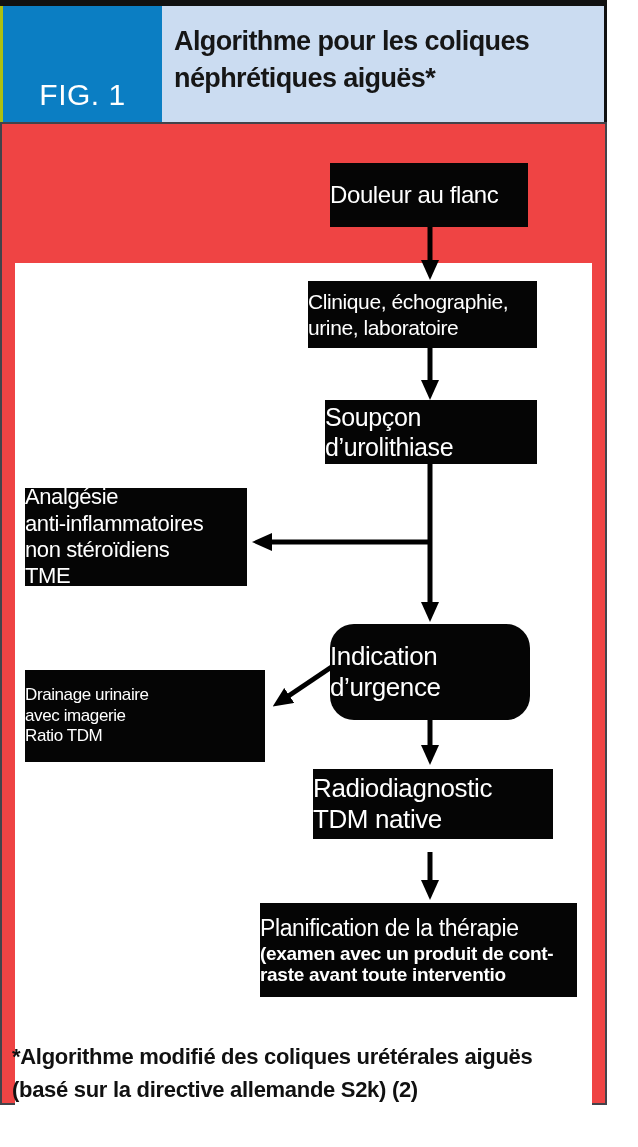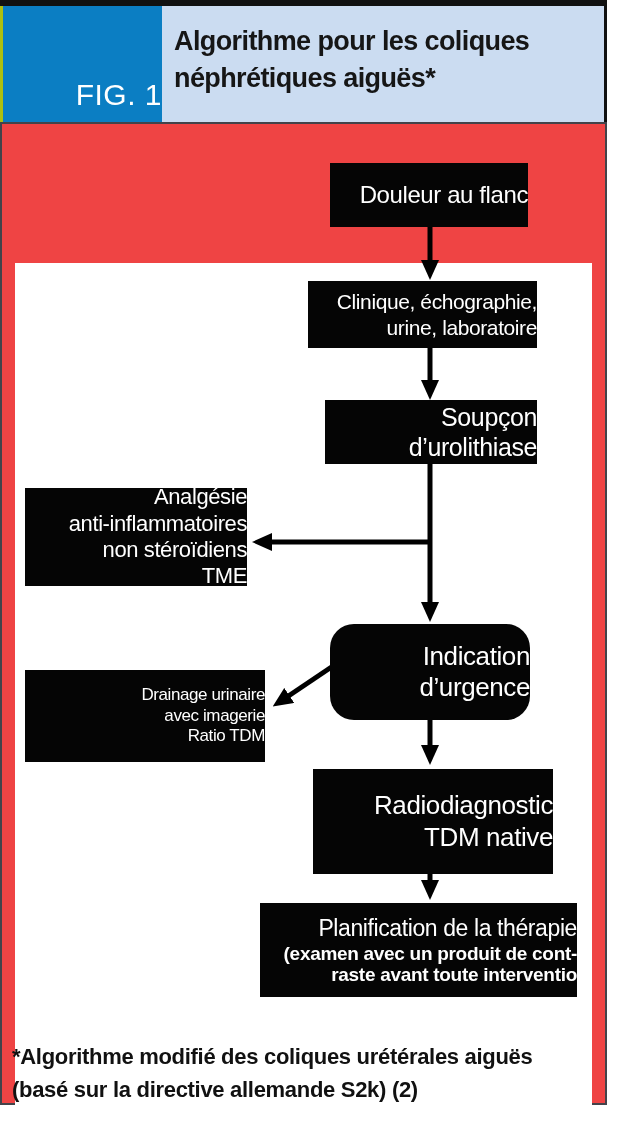--- a/index.html
+++ b/index.html
@@ -4,43 +4,43 @@
 <style>
   * { margin:0; padding:0; box-sizing:border-box; }
   body { background:#ffffff; font-family:"Liberation Sans","DejaVu Sans",sans-serif; }
   .page { position:relative; width:638px; height:1147px; background:#ffffff; overflow:hidden; }
   .figure { position:absolute; left:0; top:0; width:607px; height:1105px; }
 
   
   .fig-header { position:absolute; left:0; top:0; width:607px; height:122px;
     border-top:6px solid #111111; border-right:3px solid #111111; display:flex; }
   .fig-badge { width:162px; height:100%; background:#0b7ec3; border-left:3px solid #aec010;
-    display:flex; align-items:flex-end; justify-content:flex-end; padding-bottom:10px; }
+    display:flex; align-items:flex-end; justify-content:center; padding-bottom:10px; }
   .fig-badge span { color:#ffffff; font-size:30px; letter-spacing:0.5px; }
   .fig-title { flex:1; background:#cbdcf1; padding:17px 0 0 12px; }
   .fig-title div { font-size:27px; font-weight:600; line-height:37px; color:#161616; letter-spacing:-0.6px; }
 
   
   .fig-body { position:absolute; left:0; top:122px; width:607px; height:983px;
     background:#ef4444; border:2px solid #43434a; }
   .canvas { position:absolute; left:13px; top:139px; width:577px; height:891px; background:#ffffff; }
 
   .arrows { position:absolute; left:0; top:0; width:607px; height:1105px; pointer-events:none; }
 
   
   .node { position:absolute; background:#050505; color:#ffffff; display:flex; flex-direction:column;
-    justify-content:center; align-items:flex-end; text-align:center; letter-spacing:-0.4px; }
+    justify-content:center; align-items:flex-start; text-align:center; letter-spacing:-0.4px; }
   .node .nline { line-height:1.2; }
   .n1 { left:330px; top:163px; width:198px; height:64px; font-size:24px; }
   .n2 { left:308px; top:281px; width:229px; height:67px; font-size:21px; }
   .n3 { left:325px; top:400px; width:212px; height:64px; font-size:25px; }
   .n4 { left:25px;  top:488px; width:222px; height:98px; font-size:22px; }
   .n5 { left:330px; top:624px; width:200px; height:96px; font-size:26px;border-radius:24px; }
   .n6 { left:25px;  top:670px; width:240px; height:92px; font-size:17px; }
-  .n7 { left:313px; top:769px; width:240px; height:105px; font-size:26px; }
+  .n7 { left:313px; top:769px; width:240px; height:70px; font-size:26px; }
   .n8 { left:260px; top:903px; width:317px; height:94px; font-size:23px; }
   .n8 .small { font-size:19px; font-weight:600; line-height:1.12; letter-spacing:-0.3px; }
 
   
   .footnote { position:absolute; left:10px; top:916px; width:585px; }
   .footnote div { font-size:22px; font-weight:600; line-height:33px; color:#111111; letter-spacing:-0.3px; }
 </style>
 </head>
 <body>
 

